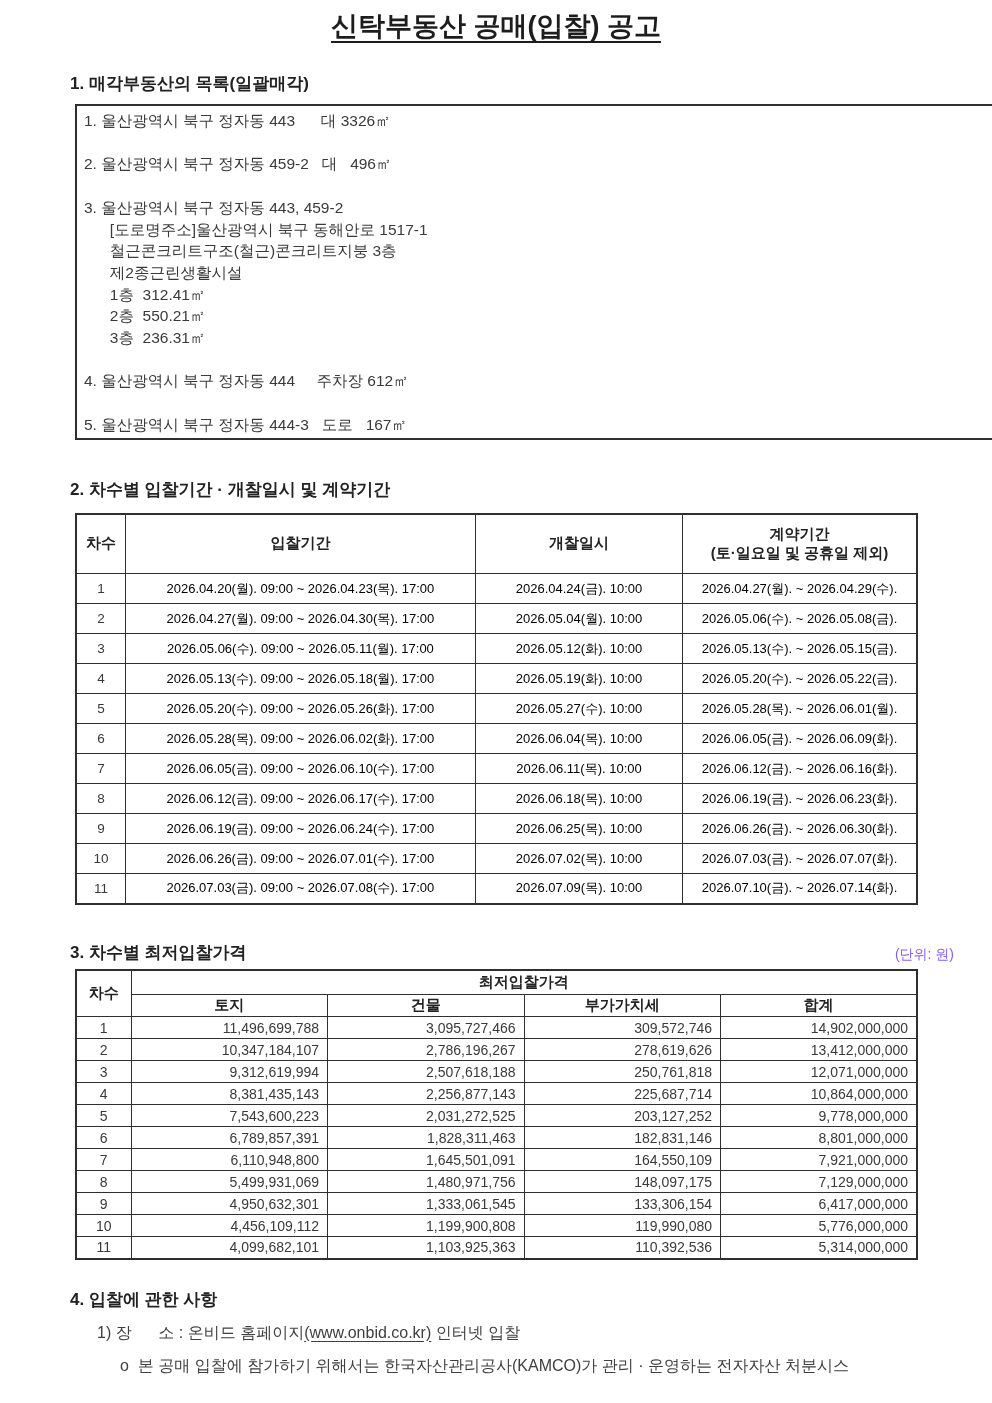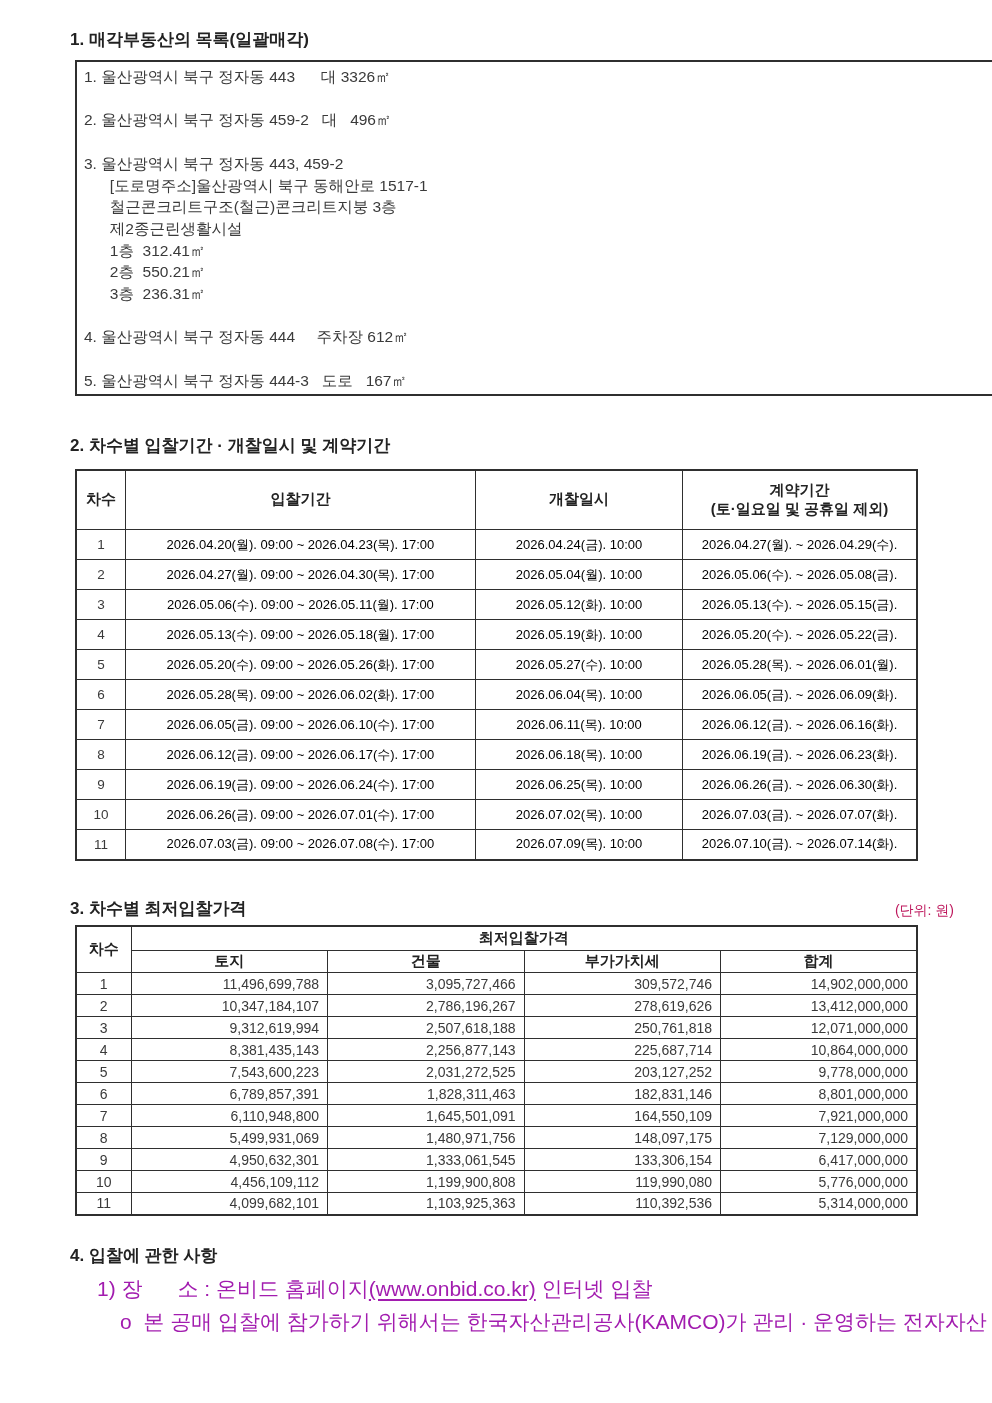--- a/index.html
+++ b/index.html
@@ -57,42 +57,43 @@
   .bid-table .col-contract { width: 223px; margin-top: 32px; }
   .contract-note { font-weight: bold; font-size: 15px; }
 
   .sec3-row {
     margin: 36px 0 5px 0;
     padding: 0 38px 0 70px;
     display: flex;
     justify-content: space-between;
     align-items: flex-end;
   }
-  .unit-note { font-size: 14px; color: #be185d; font-weight: normal; }
+  .unit-note { font-size: 14px; color: #8b5cf6; font-weight: normal; }
 
   .price-table { border: 2px solid #2f2f2f; }
   .price-table th, .price-table td { border: 1px solid #2f2f2f; vertical-align: middle; }
   .price-table th { font-size: 15px; font-weight: bold; color: #222; text-align: center; }
   .price-table .group-h { height: 25px; }
   .price-table .sub-h { height: 22px; }
   .price-table .col-round2 { width: 55px; }
   .price-table td { height: 22px; font-size: 14px; color: #3a3a3a; }
   .price-table td.round { text-align: center; }
   .price-table td.num { text-align: right; padding-right: 8px; padding-left: 41px; }
 
-  .s4-line { white-space: pre; font-size: 21px; color: #a21caf; line-height: 20px; }
+  .s4-line { white-space: pre; font-size: 16px; color: #404040; line-height: 20px; }
   .s4-indent1 { margin-left: 97px; margin-top: 12px; }
   .s4-indent2 { margin-left: 120px; margin-top: 13px; }
   .link { text-decoration: underline; text-underline-offset: 3px; }
 </style>
 </head>
 <body>
 
 <div class="page">
 
+  <h1 class="title">신탁부동산 공매(입찰) 공고</h1>
 
   <div class="sec-heading h1pos">1. 매각부동산의 목록(일괄매각)</div>
 
   <div class="list-box" id="property-list">
       <div class="prop-line">1. 울산광역시 북구 정자동 443      대 3326㎡</div>
       <div class="prop-line"> </div>
       <div class="prop-line">2. 울산광역시 북구 정자동 459-2   대   496㎡</div>
       <div class="prop-line"> </div>
       <div class="prop-line">3. 울산광역시 북구 정자동 443, 459-2</div>
       <div class="prop-line">      [도로명주소]울산광역시 북구 동해안로 1517-1</div>

